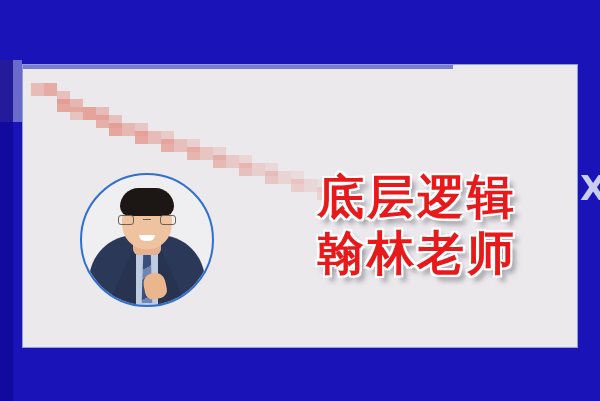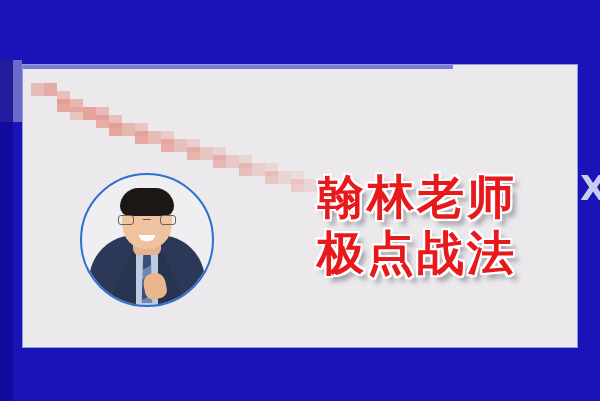--- a/index.html
+++ b/index.html
@@ -307,21 +307,21 @@
         <div class="p-hand"></div>
       </div>
     </div>
 
     <div class="presenter">
       <div>主讲: 翰林老师</div>
 
     </div>
 
     <div class="title-block">
+      <div class="title-line">底层逻辑</div>
       <div class="title-line">翰林老师</div>
-      <div class="title-line">极点战法</div>
     </div>
 
   </div>
 
   <div class="edge-glyph">X</div>
 
 </div>
 
 </body></html>

